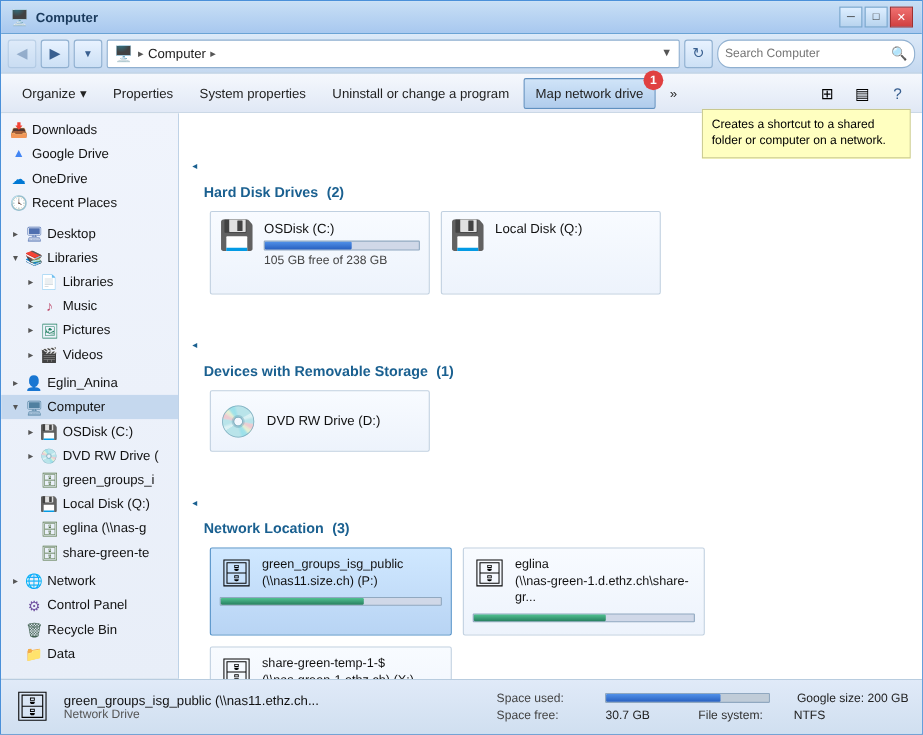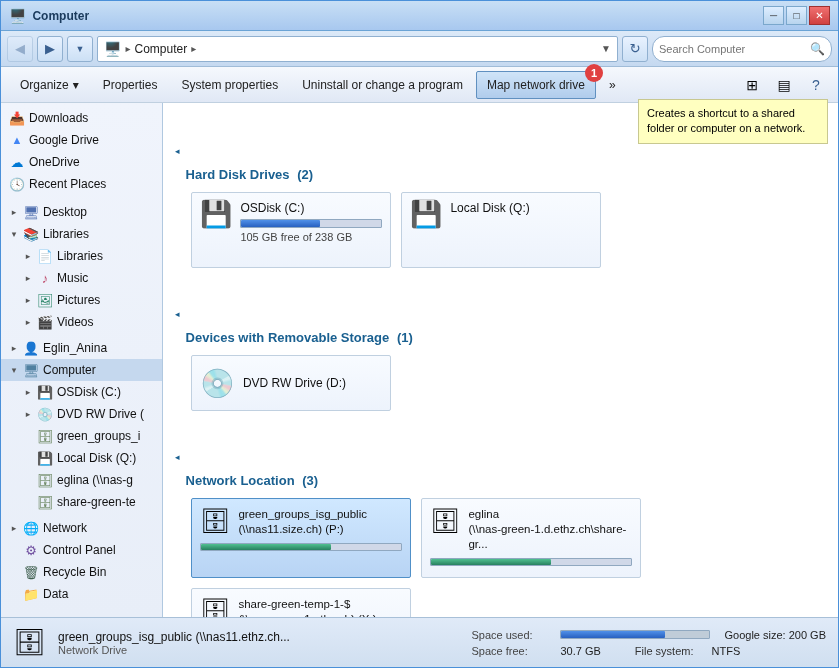--- a/index.html
+++ b/index.html
@@ -491,21 +491,21 @@
       display: flex;
       flex-direction: column;
       gap: 4px;
       font-size: 11px;
       color: #333;
     }
 
     .status-row {
       display: flex;
       align-items: center;
-      gap: 14px;
+      gap: 24px;
     }
 
     .status-label {
       width: 75px;
       color: #444;
     }
 
     .status-bar-mini {
       width: 150px;
       height: 9px;

